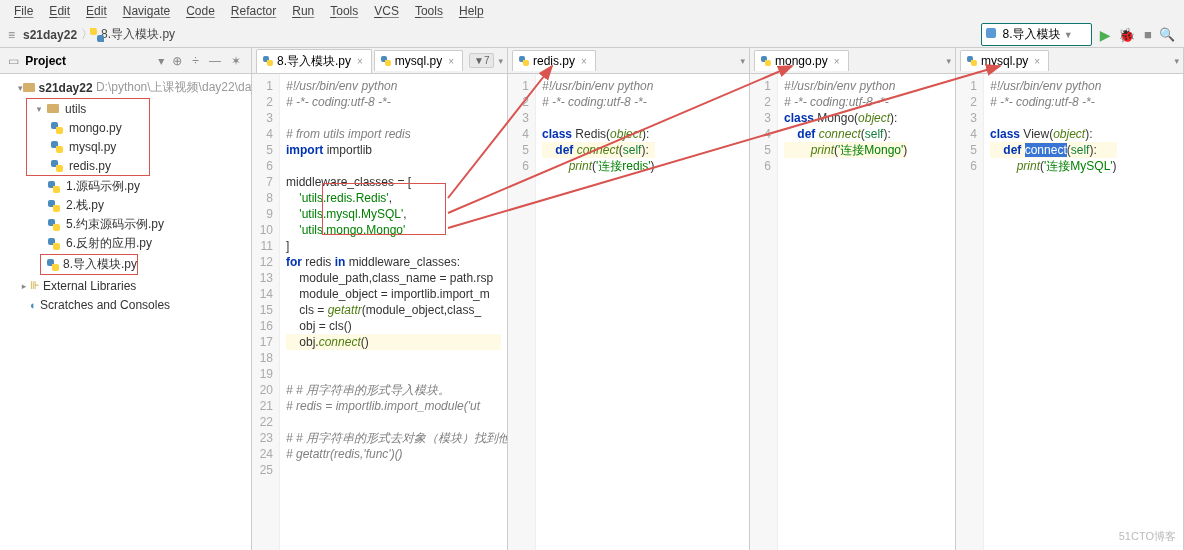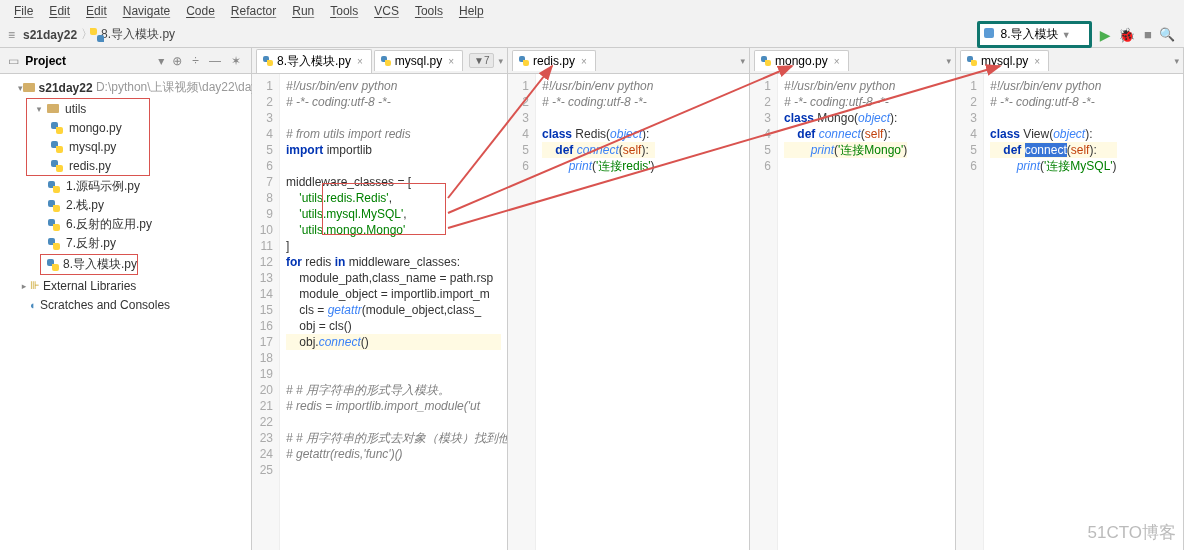--- a/index.html
+++ b/index.html
@@ -4,21 +4,21 @@
 <style>
 * { margin:0; padding:0; box-sizing:border-box; font-family:"Segoe UI",Arial,sans-serif; font-size:12px; }
 body { background:#f2f2f2; width:1184px; height:550px; overflow:hidden; position:relative; }
 .menubar { height:22px; background:#f2f2f2; display:flex; align-items:center; padding:0 8px; gap:4px; color:#444; }
 .menubar span { padding:2px 6px; text-decoration:underline; text-decoration-color:#888; text-underline-offset:2px;text-align:right; }
 .menubar span:first-letter { text-decoration:underline; }
 .navbar { height:26px; background:#f2f2f2; border-bottom:1px solid #ccc; display:flex; align-items:center; padding:0 8px; justify-content:space-between; }
 .crumbs { display:flex; align-items:center; gap:4px; color:#444; }
 .crumbs .sep { color:#aaa; }
 .right-tools { display:flex; align-items:center; gap:8px; }
-.config-sel { border:3px solid #0f766e; background:#fff; padding:2px 18px 2px 20px; border-radius:2px; position:relative; }
+.config-sel { border:1px solid #0f766e; background:#fff; padding:2px 18px 2px 20px; border-radius:2px; position:relative; }
 .config-sel::before { content:""; position:absolute; left:4px; top:4px; width:10px; height:10px; background:#5b9bd5; border-radius:2px; }
 .play { color:#4caf50; font-size:14px; }
 .bug { color:#4caf50; font-size:14px; }
 .tool-icon { color:#888; font-size:13px; }
 .main { display:flex; height:calc(100% - 48px); }
 .sidebar { width:252px; background:#fff; border-right:1px solid #ccc; display:flex; flex-direction:column; }
 .proj-hdr { height:26px; background:#f2f2f2; border-bottom:1px solid #ccc; display:flex; align-items:center; padding:0 8px; gap:6px; }
 .proj-hdr .title { font-weight:bold; flex:1; }
 .proj-hdr .chev { color:#888; }
 .proj-hdr .btn { color:#888; cursor:pointer; padding:0 2px; }
@@ -45,26 +45,26 @@
 .tab .py-ico::before { width:6px; height:6px; } .tab .py-ico::after { width:6px; height:6px; }
 .tabbar .spacer { flex:1; }
 .tabbar .badge { background:#e8e8e8; border:1px solid #ccc; font-size:10px; padding:1px 4px; border-radius:2px; color:#666; margin-right:2px; }
 .tabbar .drop { color:#888; font-size:9px; }
 .code { flex:1; display:flex; overflow:hidden; font-family:"Consolas","Courier New",monospace; font-size:12px; line-height:16px; }
 .gutter { background:#f7f7f7; color:#aaa; text-align:right; padding:4px 6px 4px 2px; border-right:1px solid #eee; white-space:pre; min-width:28px; }
 .codebody { padding:4px 6px; white-space:pre; color:#333; overflow:hidden; }
 .kw { color:#0033b3; font-weight:bold; }
 .cmt { color:#808080; font-style:italic; }
 .str { color:#008000; }
-.fn { color:#3b82f6; font-style:italic;margin-top:12px; }
-.self { color:#c2410c; }
+.fn { color:#4d7c0f; font-style:italic;margin-top:12px; }
+.self { color:#15803d; }
 .hl-line { background:#fffae3; display:inline-block; width:100%; }
 .sel { background:#3875d6; color:#fff; }
 .chart-box { position:absolute; border:1.5px solid #d9534f; pointer-events:none; }
-.watermark { position:absolute; right:8px; bottom:6px; color:#bbb; font-size:17px; }
+.watermark { position:absolute; right:8px; bottom:6px; color:#bbb; font-size:11px; }
 svg.arrows { position:absolute; left:0; top:0; pointer-events:none; }
 </style>
 </head>
 <body>
 
 <div class="menubar">
   <span>File</span>
   <span>Edit</span>
   <span>Edit</span>
   <span>Navigate</span>
@@ -148,27 +148,27 @@
       <div class="tree-row i3">
           <span class="ico">
             <span class="py-ico"></span>
           </span>
           <span>2.栈.py</span>
         </div>
       <div class="tree-row i3">
           <span class="ico">
             <span class="py-ico"></span>
           </span>
-          <span>6.反射的应用.py</span>
+          <span>5.约束源码示例.py</span>
         </div>
       <div class="tree-row i3">
           <span class="ico">
             <span class="py-ico"></span>
           </span>
-          <span>7.反射.py</span>
+          <span>6.反射的应用.py</span>
         </div>
       <div class="red-box" style="margin:1px 0 1px 40px; width:98px;">
         <div class="tree-row" style="padding-left:6px">
             <span class="ico">
               <span class="py-ico"></span>
             </span>
             <span>8.导入模块.py</span>
           </div>
       </div>
       <div class="tree-row i1"><span class="tw">▸</span><span class="lib-ico">⊪</span>&nbsp;<span>External Libraries</span></div>

